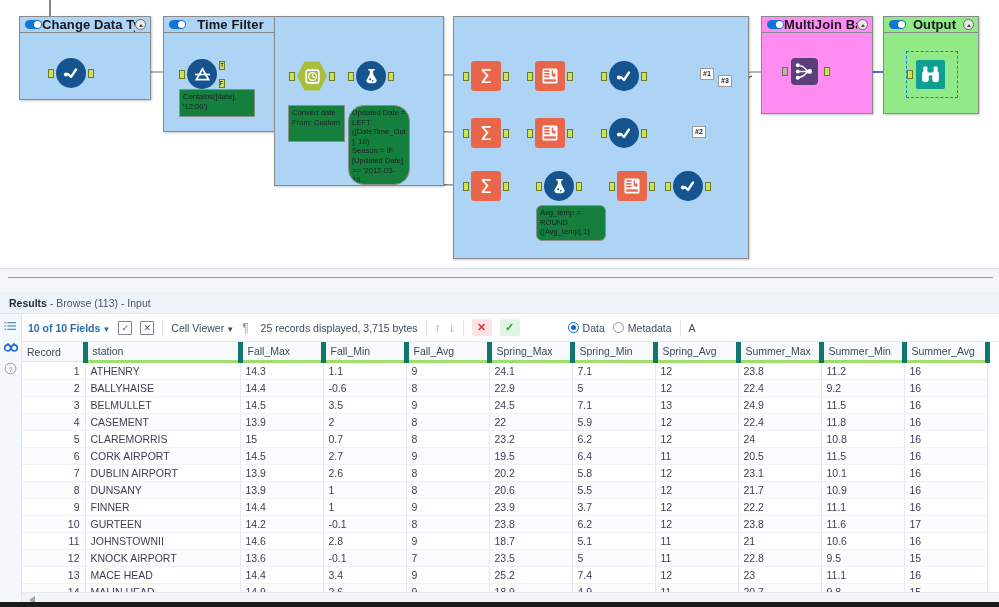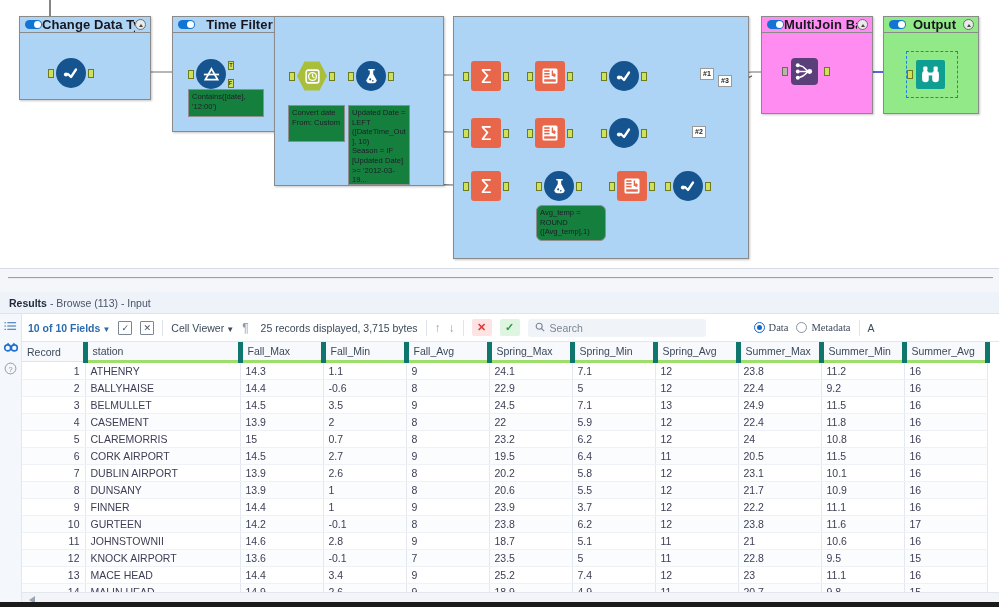--- a/index.html
+++ b/index.html
@@ -147,21 +147,21 @@
     display: flex; align-items: center; justify-content: center; font-size: 11px; font-weight: 700;
   }
   .btn-x { background: #fde3e3; color: #e23b3b; }
   .btn-ok { background: #dff5e1; color: #2f9e44; }
   .searchbox {
     width: 178px; height: 18px; background: #f0f3f7; border-radius: 3px;
     display: flex; align-items: center; gap: 5px; padding: 0 7px;
     color: #7b8694; font-size: 10.5px;
   }
   .radio {
-    display: inline-flex; align-items: center; gap: 4px; font-size: 10.5px; color: #3c4a5c; font-family: Liberation Serif, serif;
+    display: inline-flex; align-items: center; gap: 4px; font-size: 10.5px; color: #3c4a5c;
   }
   .rdot {
     width: 11px; height: 11px; border-radius: 50%; border: 1.5px solid #8a94a3; background: #fff;
     position: relative;
   }
   .rdot.on { border-color: #1566c8; }
   .rdot.on::after {
     content: ""; position: absolute; left: 2px; top: 2px; width: 5px; height: 5px;
     border-radius: 50%; background: #1566c8;
   }
@@ -247,21 +247,21 @@
           <svg width="20" height="20" viewBox="0 0 20 20">
               <circle cx="5" cy="11.5" r="2.1" fill="#fff"></circle>
               <polyline points="7,11 10,14 15,6.5" fill="none" stroke="#fff" stroke-width="2.3" stroke-linecap="round" stroke-linejoin="round"></polyline>
             </svg>
         </div>
         <div class="anchor in"></div>
         <div class="anchor out"></div>
       </div>
     </div>
 
-    <div class="container" style="left:172px; top:16px; width:128px; height:116px;">
+    <div class="container" style="left:163px; top:16px; width:128px; height:116px;">
       <div class="c-head">
         <div class="toggle"></div>
         <div class="c-title">Time Filter</div>
         <div class="collapse"></div>
       </div>
       <div class="node" style="left:23px; top:42px;">
         <div class="glyph circ">
           <svg width="19" height="19" viewBox="0 0 20 20">
             <polygon points="10,4 16.5,15.5 3.5,15.5" fill="none" stroke="#fff" stroke-width="1.8"></polygon>
             <line x1="2" y1="10" x2="18" y2="10" stroke="#fff" stroke-width="1.8"></line>
@@ -295,21 +295,21 @@
             <path d="M8.2,3 L8.2,7.4 L4.4,14.2 A3.6,3.6 0 0 0 7.6,17 L12.4,17 A3.6,3.6 0 0 0 15.6,14.2 L11.8,7.4 L11.8,3 Z" fill="#fff"></path>
             <line x1="7.2" y1="3" x2="12.8" y2="3" stroke="#fff" stroke-width="1.6" stroke-linecap="round"></line>
             <circle cx="8.6" cy="13" r="1.1" fill="#15548f"></circle>
             <circle cx="11.4" cy="14.6" r="0.85" fill="#15548f"></circle>
           </svg>
         </div>
         <div class="anchor in"></div>
         <div class="anchor out"></div>
       </div>
       <div class="ann" style="left:13px; top:88px; width:57px; height:37px;">Convert date From: Custom</div>
-      <div class="ann" style="left:73px; top:88px; width:62px; height:80px; overflow:hidden;">Updated Date = LEFT ([DateTime_Out], 10)
+      <div class="ann" style="left:73px; top:88px; width:62px; height:80px; overflow:hidden;border-radius:16px;">Updated Date = LEFT ([DateTime_Out], 10)
 Season = IF [Updated Date] &gt;= '2012-03-19...</div>
     </div>
 
     <div class="container" style="left:453px; top:16px; width:296px; height:243px;">
 
       <div class="node" style="left:17px; top:44px;">
         <div class="glyph sq">
             <svg width="22" height="22" viewBox="0 0 22 22">
               <text x="11" y="18" font-size="19" font-family="DejaVu Sans, sans-serif" fill="#fff" text-anchor="middle">Σ</text>
             </svg>
@@ -529,29 +529,20 @@
             <span>Cell Viewer</span><span class="chev" style="color:#3c4a5c">▼</span>
           </span>
           <span class="tb-pi">¶</span>
           <span class="tb-txt" style="margin-left:4px">25 records displayed, 3,715 bytes</span>
           <span class="tb-sep"></span>
           <span class="arrow">↑</span>
           <span class="arrow">↓</span>
           <span class="tb-sep"></span>
           <span class="btn-x">✕</span>
           <span class="btn-ok">✓</span>
-          <span class="searchbox">
-            <span>
-              <svg width="10" height="10" viewBox="0 0 12 12">
-                  <circle cx="5" cy="5" r="3.6" fill="none" stroke="#7b8694" stroke-width="1.3"></circle>
-                  <line x1="7.7" y1="7.7" x2="11" y2="11" stroke="#7b8694" stroke-width="1.3"></line>
-                </svg>
-            </span>
-            <span>Search</span>
-          </span>
           <span class="radio" style="margin-left:40px">
             <span class="rdot on"></span>
             <span>Data</span>
           </span>
           <span class="radio">
             <span class="rdot"></span>
             <span>Metadata</span>
           </span>
           <span class="tb-sep"></span>
           <span class="tb-txt">A</span>

